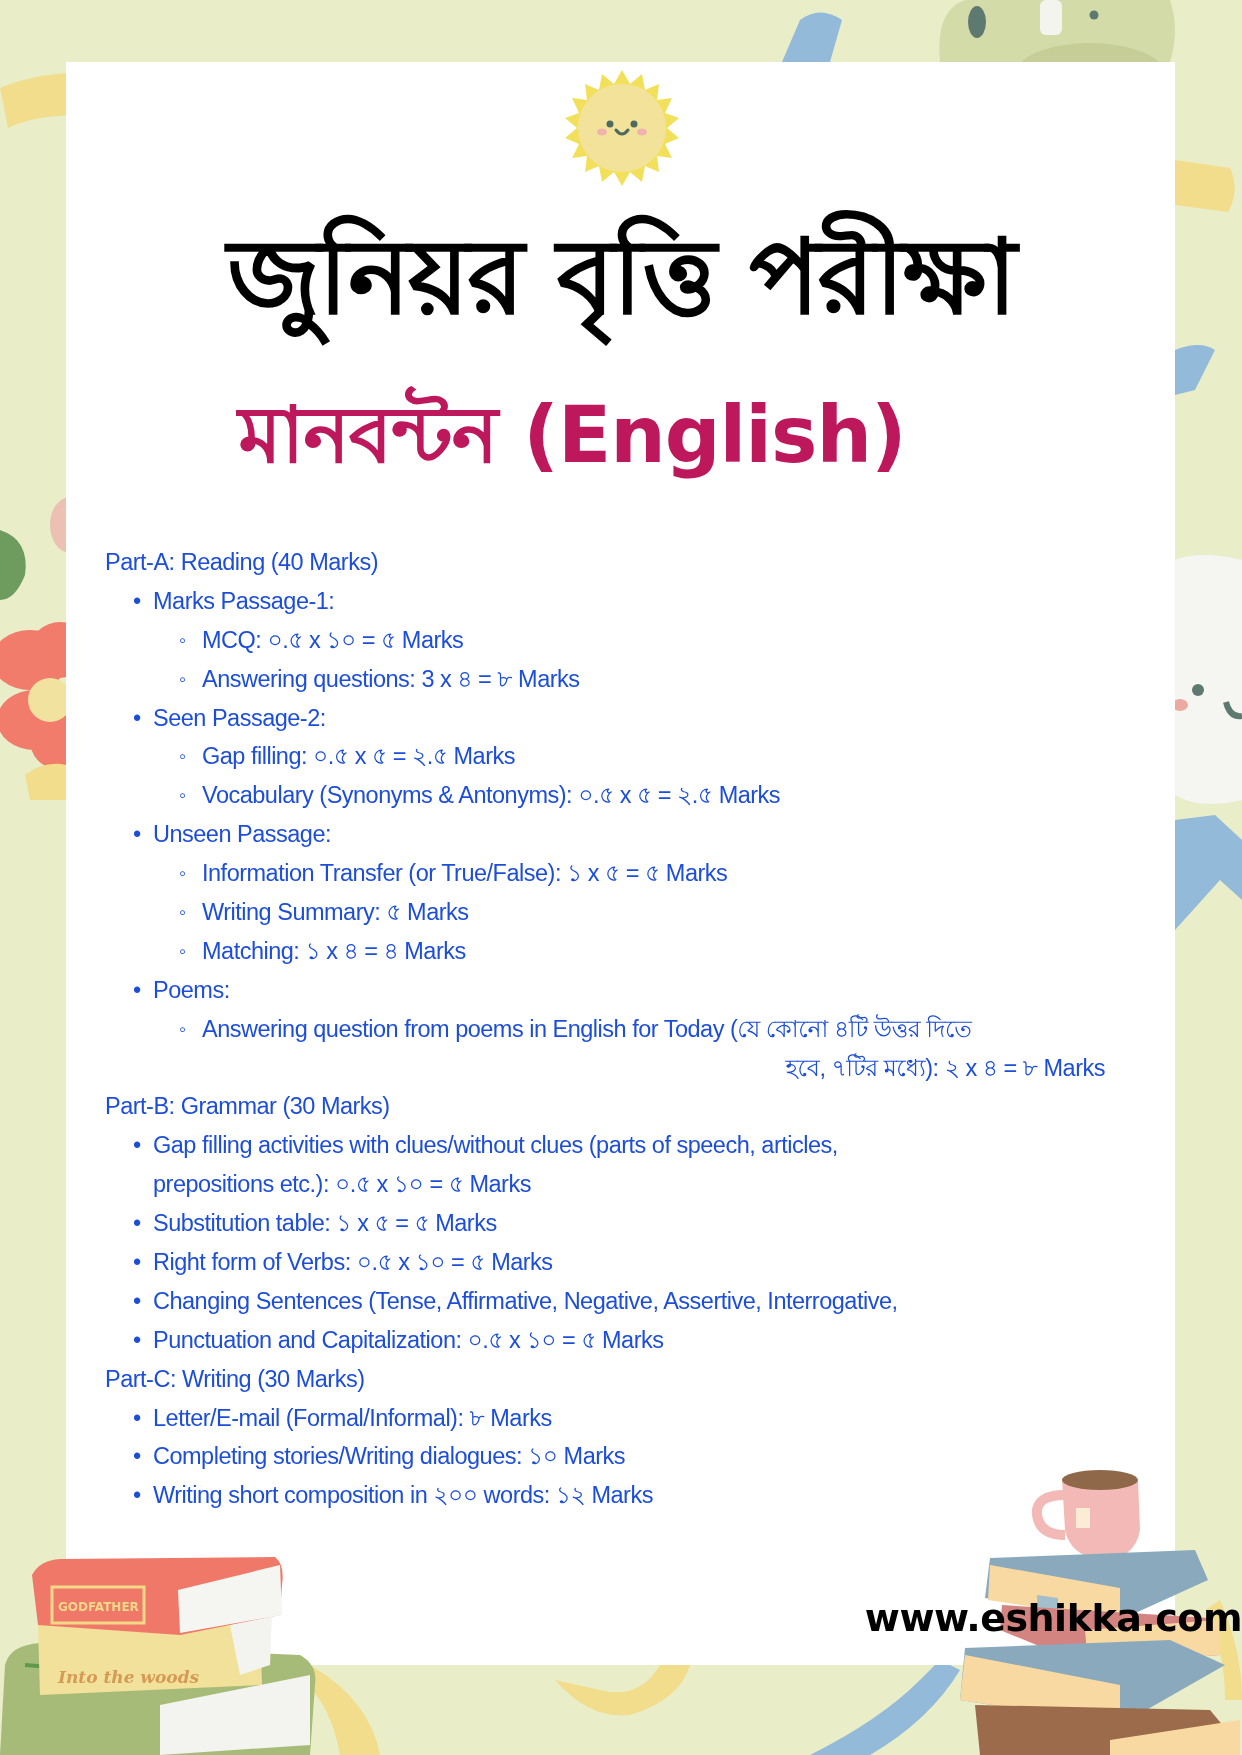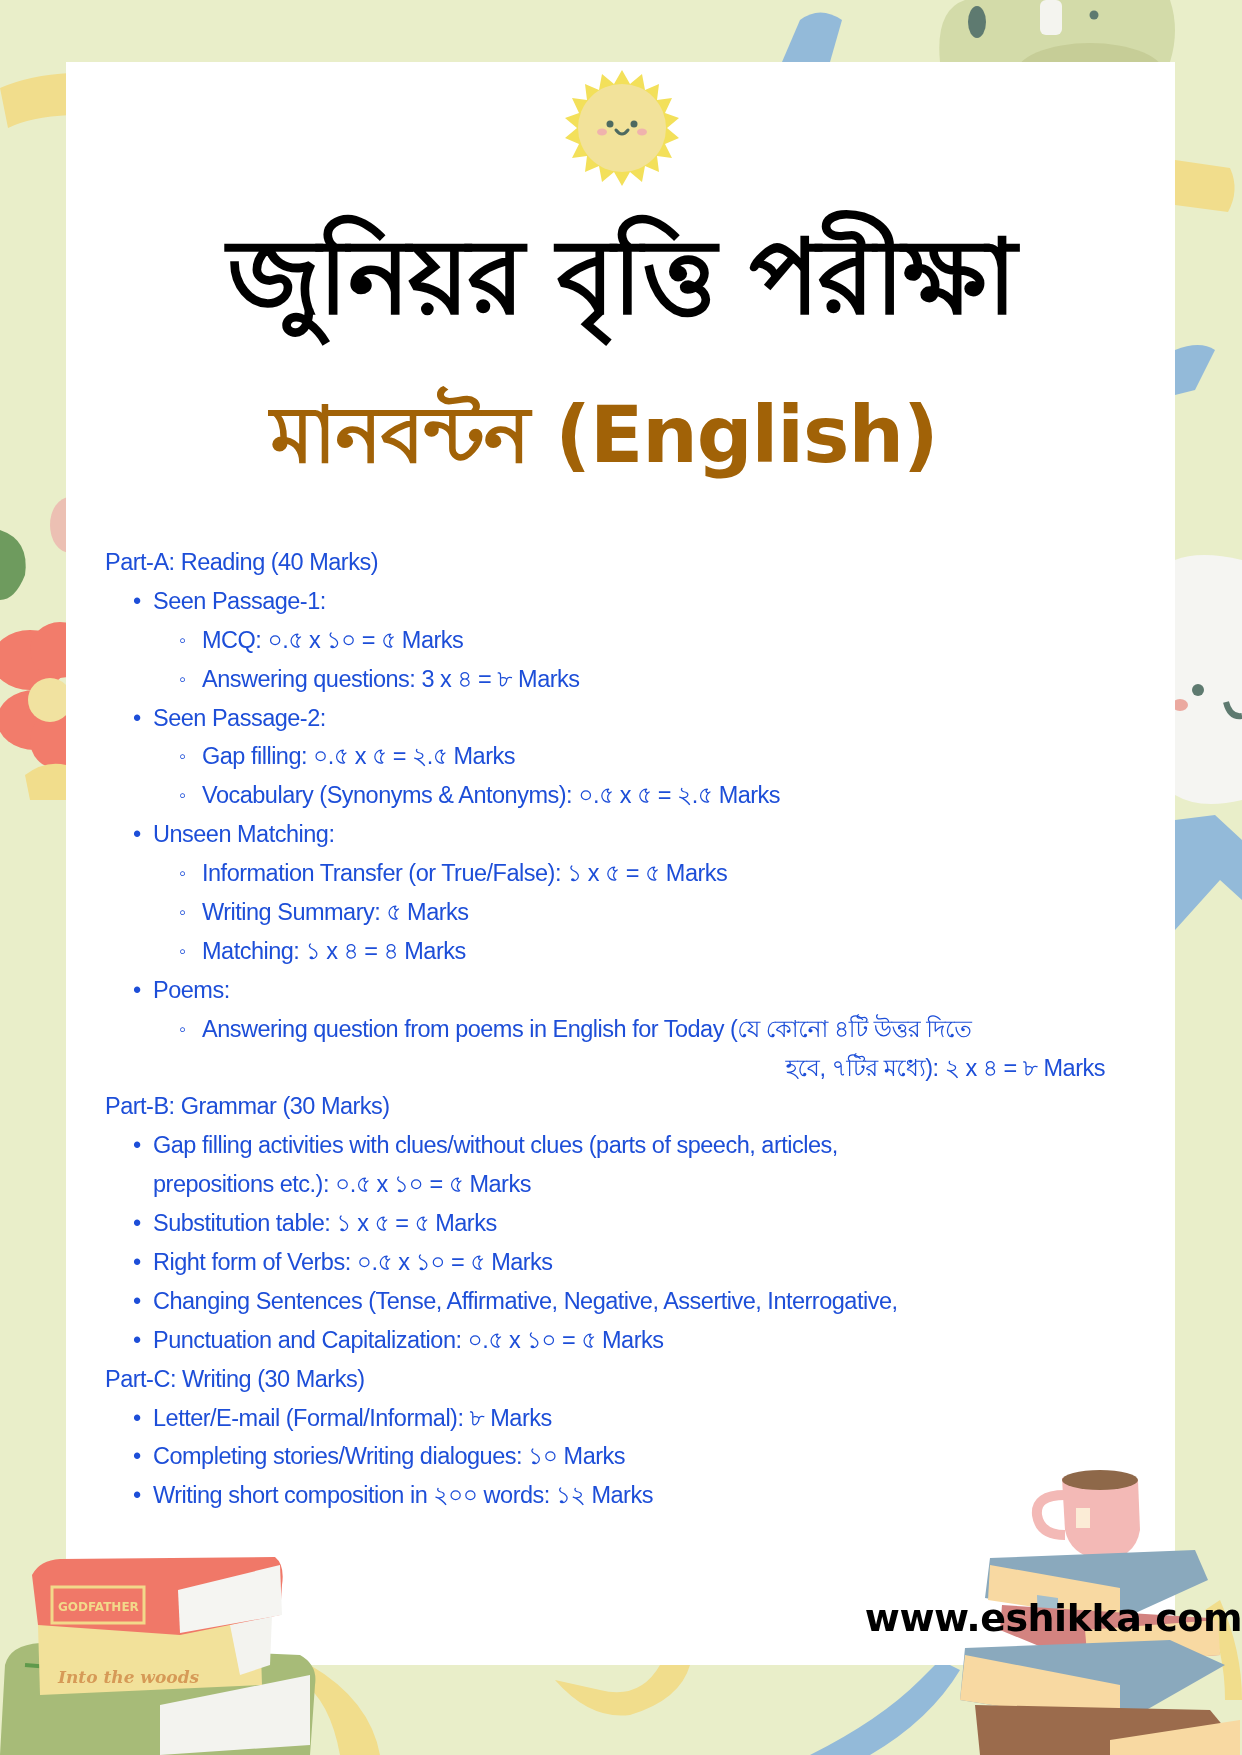--- a/index.html
+++ b/index.html
@@ -1,21 +1,21 @@
 <!DOCTYPE html>
 <html><head>
 <meta charset="utf-8">
 <style>
   html, body { margin:0; padding:0; }
   body { width:1242px; height:1755px; position:relative; overflow:hidden; background:#e9eec9; font-family:"Liberation Sans", sans-serif; }
   .deco { position:absolute; }
   .card { position:absolute; left:66px; top:62px; width:1109px; height:1603px; background:#ffffff; }
   .sun { position:absolute; left:562px; top:68px; width:120px; height:120px; }
   .title { position:absolute; left:0; width:1242px; top:212px; text-align:center; font-family:"DejaVu Sans", sans-serif; font-weight:bold; font-size:104px; line-height:130px; color:#000; letter-spacing:-2px; }
-  .subtitle { position:absolute; left:0; width:1144px; top:385px; text-align:center; font-family:"DejaVu Sans", sans-serif; font-weight:bold; font-size:78px; line-height:100px; color:#a16207; letter-spacing:-1px;padding-left:32px; }
+  .subtitle { position:absolute; left:0; width:1144px; top:385px; text-align:center; font-family:"DejaVu Sans", sans-serif; font-weight:bold; font-size:78px; line-height:100px; color:#be185d; letter-spacing:-1px; }
   .content { position:absolute; left:105px; top:543px; width:1000px; font-size:23.5px; line-height:38.9px; color:#1d4ed8; letter-spacing:-0.5px; }
   .line { white-space:nowrap; height:38.9px; position:relative; }
   .sec { padding-left:0; }
   .l1 { padding-left:48px; }
   .l1::before { content:"•"; position:absolute; left:28px; }
   .l2 { padding-left:97px; }
   .l2::before { content:"◦"; position:absolute; left:74px; font-size:20px; }
   .cont1 { padding-left:48px; }
   .cont2 { padding-left:97px;text-align:right; }
   .footer-url { position:absolute; left:0; width:1242px; top:1596px; text-align:right; font-family:"DejaVu Sans", sans-serif; font-weight:bold; font-size:38px; color:#000; letter-spacing:-0.5px; }
@@ -74,27 +74,27 @@
   <ellipse cx="40" cy="64" rx="5" ry="3.5" fill="#f0b3ad"></ellipse>
   <ellipse cx="80" cy="64" rx="5" ry="3.5" fill="#f0b3ad"></ellipse>
   <path d="M54 62 Q60 70 66 62" stroke="#4e6a60" stroke-width="3" fill="none" stroke-linecap="round"></path>
 </svg>
 
 <div class="title">জুনিয়র বৃত্তি পরীক্ষা</div>
 <div class="subtitle">মানবন্টন (English)</div>
 
 <div class="content">
   <div class="line sec">Part-A: Reading (40 Marks)</div>
-  <div class="line l1">Seen Passage-1:</div>
+  <div class="line l1">Marks Passage-1:</div>
   <div class="line l2">MCQ: ০.৫ x ১০ = ৫ Marks</div>
   <div class="line l2">Answering questions: 3 x ৪ = ৮ Marks</div>
   <div class="line l1">Seen Passage-2:</div>
   <div class="line l2">Gap filling: ০.৫ x ৫ = ২.৫ Marks</div>
   <div class="line l2">Vocabulary (Synonyms &amp; Antonyms): ০.৫ x ৫ = ২.৫ Marks</div>
-  <div class="line l1">Unseen Matching:</div>
+  <div class="line l1">Unseen Passage:</div>
   <div class="line l2">Information Transfer (or True/False): ১ x ৫ = ৫ Marks</div>
   <div class="line l2">Writing Summary: ৫ Marks</div>
   <div class="line l2">Matching: ১ x ৪ = ৪ Marks</div>
   <div class="line l1">Poems:</div>
   <div class="line l2">Answering question from poems in English for Today (যে কোনো ৪টি উত্তর দিতে</div>
   <div class="line cont2">হবে, ৭টির মধ্যে): ২ x ৪ = ৮ Marks</div>
 
   <div class="line sec">Part-B: Grammar (30 Marks)</div>
   <div class="line l1">Gap filling activities with clues/without clues (parts of speech, articles,</div>
   <div class="line cont1">prepositions etc.): ০.৫ x ১০ = ৫ Marks</div>

